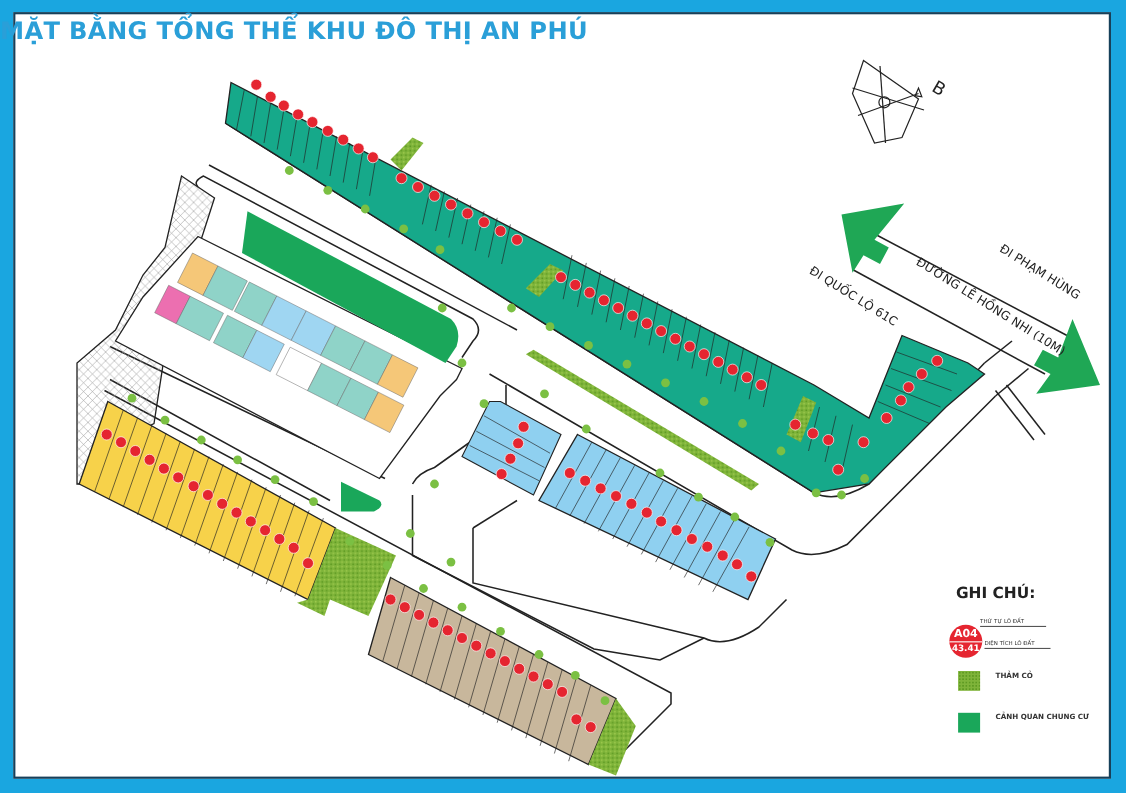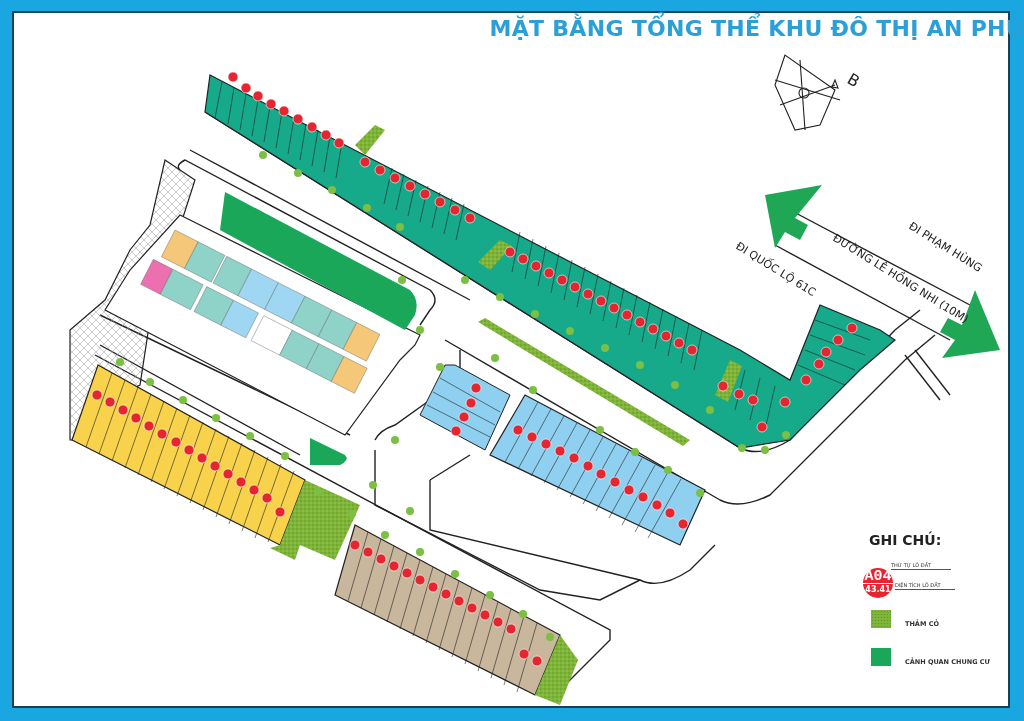--- a/index.html
+++ b/index.html
@@ -1,27 +1,27 @@
 <!DOCTYPE html>
 <html><head>
 <meta charset="utf-8">
 <style>
   html,body{margin:0;padding:0;background:#1aa6e0;}
   body{width:1024px;height:721px;overflow:hidden;position:relative;font-family:"Liberation Sans",sans-serif;}
   .frame{position:absolute;left:12px;top:11px;width:998px;height:697px;background:#ffffff;border:2px solid #17405a;box-sizing:border-box;}
-  .title{position:absolute;left:0;top:16px;width:1024px;text-align:right;font-family:"DejaVu Sans",sans-serif;font-weight:bold;font-size:22px;color:#2a9fd8;letter-spacing:0.3px;}
+  .title{position:absolute;left:0;top:16px;width:1024px;text-align:left;font-family:"DejaVu Sans",sans-serif;font-weight:bold;font-size:22px;color:#2a9fd8;letter-spacing:0.3px;}
   svg.plan{position:absolute;left:0;top:0;width:1024px;height:721px;}
   .road-label{font-family:"DejaVu Sans",sans-serif;font-size:11px;fill:#222;}
   .legend{position:absolute;left:820px;top:532px;width:180px;margin-left:41px;}
   .legend-title{font-family:"DejaVu Sans",sans-serif;font-weight:bold;font-size:14px;color:#222;margin-left:8px;}
   .legend-badge{position:absolute;left:2px;top:36px;width:30px;height:30px;border-radius:50%;background:#e52530;color:#fff;font-family:"DejaVu Sans",sans-serif;font-weight:bold;text-align:center;}
-  .legend-badge .code{font-size:15px;line-height:13px;display:block;padding-top:2px;font-family:Liberation Mono, monospace;}
+  .legend-badge .code{font-size:10px;line-height:13px;display:block;padding-top:2px;}
   .legend-badge .area{font-size:8px;line-height:11px;display:block;border-top:1px solid #fff;}
   .legend-note{position:absolute;font-family:"DejaVu Sans",sans-serif;font-size:5px;color:#333;border-bottom:1px solid #555;padding-bottom:1px;width:60px;}
-  .legend-row{position:absolute;left:10px;display:flex;align-items:flex-end;}
+  .legend-row{position:absolute;left:10px;display:flex;align-items:flex-start;}
   .swatch{width:20px;height:18px;margin-right:14px;}
   .swatch.grass{background:#7fb43a;background-image:radial-gradient(#5e9a22 1px,transparent 1px);background-size:3px 3px;}
   .swatch.park{background:#1aa75a;}
   .legend-row span.lbl{font-family:"DejaVu Sans",sans-serif;font-size:6.5px;font-weight:bold;color:#333;}
 </style>
 </head>
 <body>
 
 <div class="frame"></div>
 <div class="title">MẶT BẰNG TỔNG THỂ KHU ĐÔ THỊ AN PHÚ</div>

